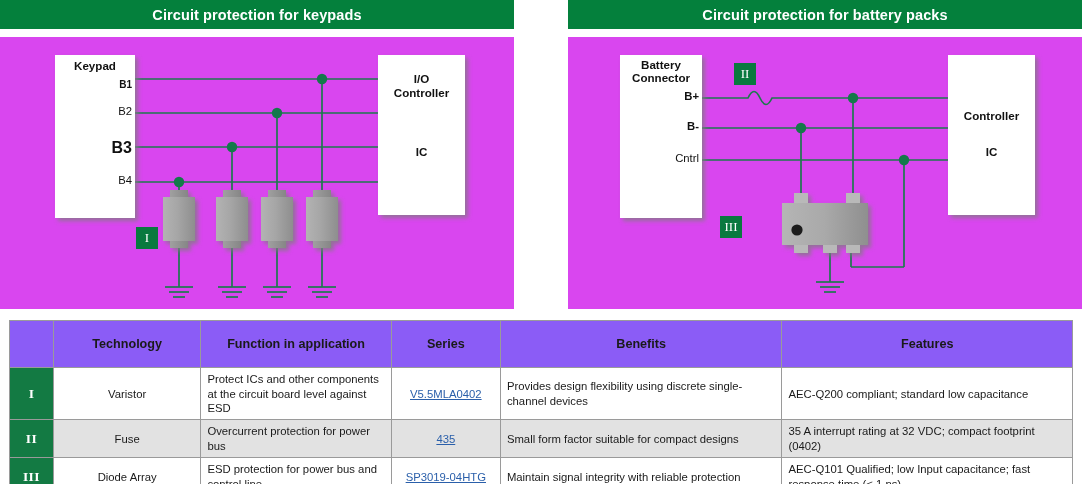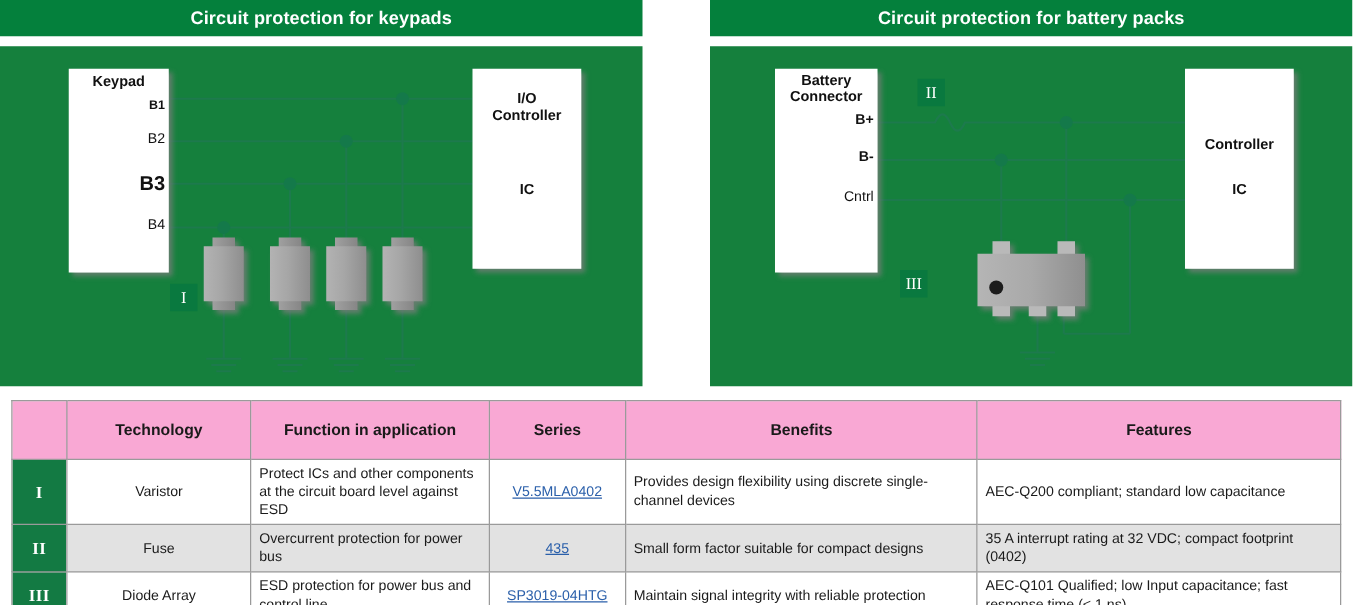--- a/index.html
+++ b/index.html
@@ -23,21 +23,21 @@
     display: flex; align-items: center; justify-content: center;
     letter-spacing: .1px;
   }
   #hdr-left  { left: 0px;   top: 0px; width: 514px; }
   #hdr-right { left: 568px; top: 0px; width: 514px; justify-content: center; }
 
   
   .diagram-panel {
     position: absolute;
     top: 37px; height: 272px;
-    background: #15803d;
+    background: #d946ef;
   }
   #panel-left  { left: 0px;   width: 514px; }
   #panel-right { left: 568px; width: 514px; }
 
   .svgwrap { position:absolute; inset:0; }
 
   
   #spec-table {
     position: absolute;
     left: 9px; top: 320px;
@@ -47,21 +47,21 @@
     color: #1a1a1a;
     table-layout: fixed;
   }
   #spec-table th, #spec-table td {
     border: 1px solid #9a9a9a;
     padding: 4px 6px;
     vertical-align: middle;
     line-height: 1.28;
   }
   #spec-table thead th {
-    background: #f9a8d4;
+    background: #8b5cf6;
     font-size: 12.6px;
     font-weight: bold;
     text-align: center;
     height: 24px;
     padding: 15px 4px;
   }
   th.col-id     { width: 39px; }
   th.col-tech   { width: 131px; }
   th.col-func   { width: 169px; }
   th.col-series { width: 97px; }

